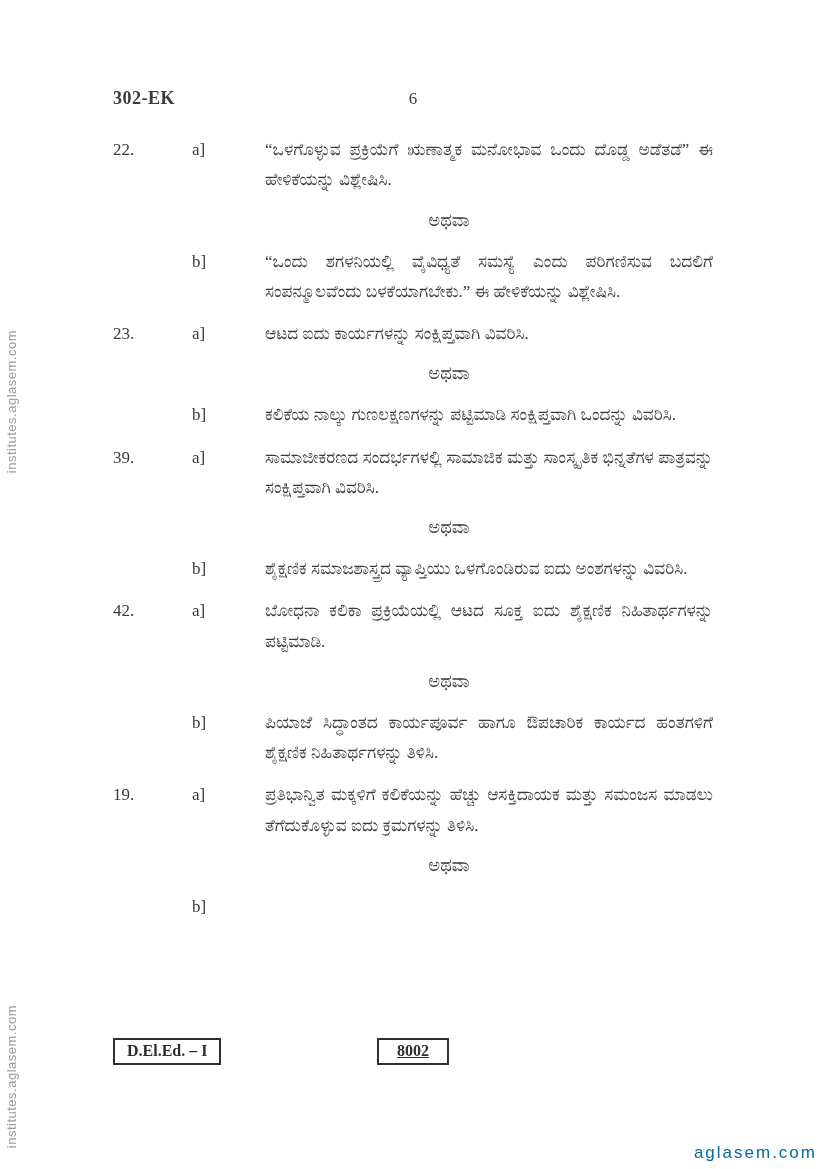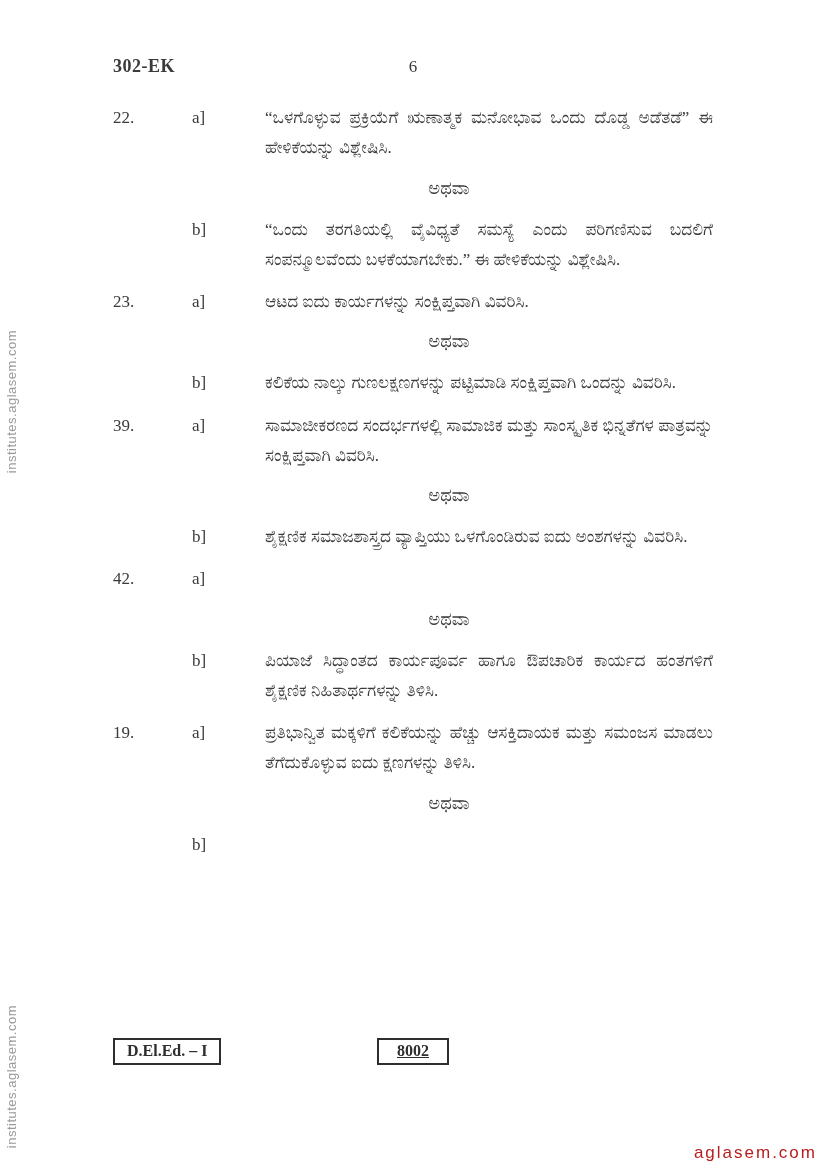--- a/index.html
+++ b/index.html
@@ -7,21 +7,21 @@
     width: 827px; height: 1169px;
     background: #ffffff;
     font-family: "Liberation Serif", "DejaVu Serif", serif;
     color: #3b3b3b;
     overflow: hidden;
     position: relative;
   }
   .sheet {
     position: relative;
     width: 827px; height: 1169px;
-    padding: 56px 114px 0 113px;
+    padding: 88px 114px 0 113px;
   }
   .header {
     display: grid;
     grid-template-columns: 1fr 1fr 1fr;
     align-items: baseline;
     margin-bottom: 26px;
   }
   .paper-code {
     font-weight: bold;
     font-size: 18px;
@@ -110,21 +110,21 @@
 
   <div class="question">
     <span class="q-num">22.</span>
     <span class="opt-label">a]</span>
     <div class="opt-text">“ಒಳಗೊಳ್ಳುವ ಪ್ರಕ್ರಿಯೆಗೆ ಋಣಾತ್ಮಕ ಮನೋಭಾವ ಒಂದು ದೊಡ್ಡ ಅಡೆತಡೆ” ಈ ಹೇಳಿಕೆಯನ್ನು ವಿಶ್ಲೇಷಿಸಿ.</div>
   </div>
   <div class="or-row"><span>ಅಥವಾ</span></div>
   <div class="question">
     <span class="q-num"></span>
     <span class="opt-label">b]</span>
-    <div class="opt-text">“ಒಂದು ತರಗತಿಯಲ್ಲಿ ವೈವಿಧ್ಯತೆ ಸಮಸ್ಯೆ ಎಂದು ಪರಿಗಣಿಸುವ ಬದಲಿಗೆ ಸಂಪನ್ಮೂಲವೆಂದು ಬಳಕೆಯಾಗಬೇಕು.” ಈ ಹೇಳಿಕೆಯನ್ನು ವಿಶ್ಲೇಷಿಸಿ.</div>
+    <div class="opt-text">“ಒಂದು ಶಗಳನಿಯಲ್ಲಿ ವೈವಿಧ್ಯತೆ ಸಮಸ್ಯೆ ಎಂದು ಪರಿಗಣಿಸುವ ಬದಲಿಗೆ ಸಂಪನ್ಮೂಲವೆಂದು ಬಳಕೆಯಾಗಬೇಕು.” ಈ ಹೇಳಿಕೆಯನ್ನು ವಿಶ್ಲೇಷಿಸಿ.</div>
   </div>
 
   <div class="question">
     <span class="q-num">23.</span>
     <span class="opt-label">a]</span>
     <div class="opt-text">ಆಟದ ಐದು ಕಾರ್ಯಗಳನ್ನು ಸಂಕ್ಷಿಪ್ತವಾಗಿ ವಿವರಿಸಿ.</div>
   </div>
   <div class="or-row"><span>ಅಥವಾ</span></div>
   <div class="question">
     <span class="q-num"></span>
@@ -140,41 +140,42 @@
   <div class="or-row"><span>ಅಥವಾ</span></div>
   <div class="question">
     <span class="q-num"></span>
     <span class="opt-label">b]</span>
     <div class="opt-text">ಶೈಕ್ಷಣಿಕ ಸಮಾಜಶಾಸ್ತ್ರದ ವ್ಯಾಪ್ತಿಯು ಒಳಗೊಂಡಿರುವ ಐದು ಅಂಶಗಳನ್ನು ವಿವರಿಸಿ.</div>
   </div>
 
   <div class="question">
     <span class="q-num">42.</span>
     <span class="opt-label">a]</span>
+    <div class="opt-text">ಬೋಧನಾ ಕಲಿಕಾ ಪ್ರಕ್ರಿಯೆಯಲ್ಲಿ ಆಟದ ಸೂಕ್ತ ಐದು ಶೈಕ್ಷಣಿಕ ನಿಹಿತಾರ್ಥಗಳನ್ನು ಪಟ್ಟಿಮಾಡಿ.</div>
   </div>
   <div class="or-row"><span>ಅಥವಾ</span></div>
   <div class="question">
     <span class="q-num"></span>
     <span class="opt-label">b]</span>
     <div class="opt-text">ಪಿಯಾಜೆ ಸಿದ್ಧಾಂತದ ಕಾರ್ಯಪೂರ್ವ ಹಾಗೂ ಔಪಚಾರಿಕ ಕಾರ್ಯದ ಹಂತಗಳಿಗೆ ಶೈಕ್ಷಣಿಕ ನಿಹಿತಾರ್ಥಗಳನ್ನು ತಿಳಿಸಿ.</div>
   </div>
 
   <div class="question">
     <span class="q-num">19.</span>
     <span class="opt-label">a]</span>
-    <div class="opt-text">ಪ್ರತಿಭಾನ್ವಿತ ಮಕ್ಕಳಿಗೆ ಕಲಿಕೆಯನ್ನು ಹೆಚ್ಚು ಆಸಕ್ತಿದಾಯಕ ಮತ್ತು ಸಮಂಜಸ ಮಾಡಲು ತೆಗೆದುಕೊಳ್ಳುವ ಐದು ಕ್ಷಣಗಳನ್ನು ತಿಳಿಸಿ.</div>
+    <div class="opt-text">ಪ್ರತಿಭಾನ್ವಿತ ಮಕ್ಕಳಿಗೆ ಕಲಿಕೆಯನ್ನು ಹೆಚ್ಚು ಆಸಕ್ತಿದಾಯಕ ಮತ್ತು ಸಮಂಜಸ ಮಾಡಲು ತೆಗೆದುಕೊಳ್ಳುವ ಐದು ಕ್ರಮಗಳನ್ನು ತಿಳಿಸಿ.</div>
   </div>
   <div class="or-row"><span>ಅಥವಾ</span></div>
   <div class="question">
     <span class="q-num"></span>
     <span class="opt-label">b]</span>
   </div>
 
   <div class="footer">
     <span class="footer-box left">D.El.Ed. – I</span>
     <span class="footer-box center">8002</span>
   </div>
 
 </div>
 
 <span class="wm-vertical top" style="color: rgb(154, 154, 154);">institutes.aglasem.com</span>
 <span class="wm-vertical bottom" style="color: rgb(154, 154, 154);">institutes.aglasem.com</span>
-<span class="wm-bottom-right" style="color: #b91c1c;">aglasem.com</span>
+<span class="wm-bottom-right" style="color: #0369a1;">aglasem.com</span>
 
 </body></html>

